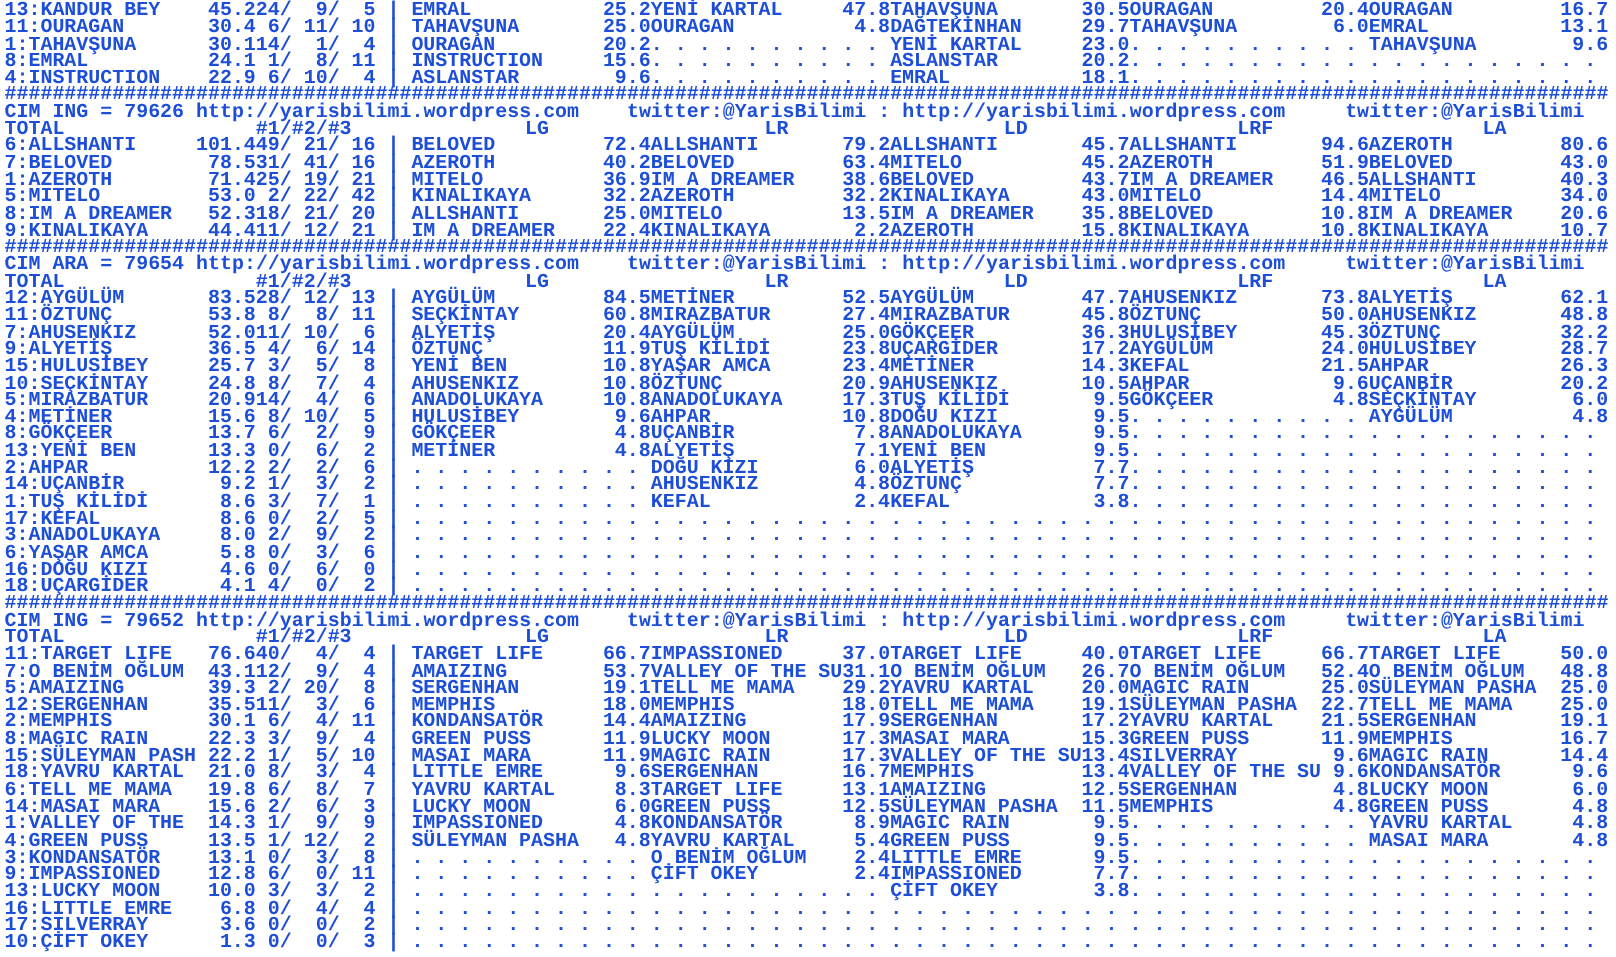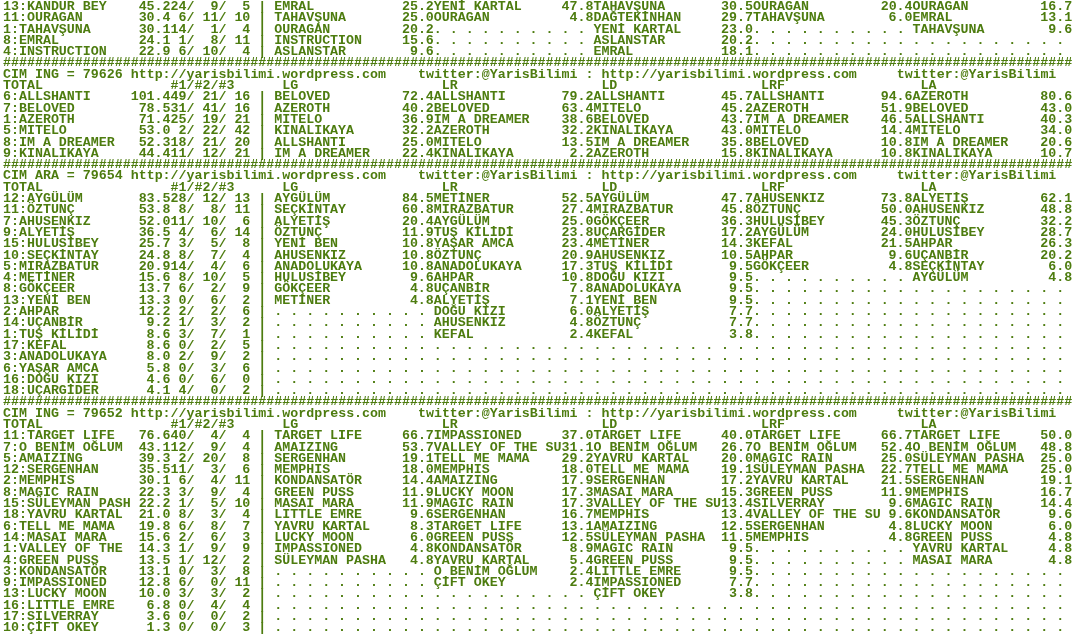--- a/index.html
+++ b/index.html
@@ -2,34 +2,34 @@
 <html><head>
 <meta charset="utf-8">
 <style>
   html,body{margin:0;padding:0;background:#ffffff;}
   body{width:1077px;height:638px;overflow:hidden;}
   .screen{
     font-family:"Liberation Mono","DejaVu Sans Mono",monospace;
     font-weight:bold;
     font-size:13.3px;
     line-height:11.3px;
-    color:#4d7c0f;
+    color:#1d4ed8;
     white-space:pre;
     padding:1px 0 0 3px;
   }
   .line{height:11.3px;white-space:pre;}
   .c{display:inline-block;vertical-align:top;white-space:pre;box-sizing:border-box;overflow:visible;}
   .lit{white-space:pre;}
   .w-name{width:16ch;text-align:left;}
   .w-total{width:5ch;text-align:right;}
   .w-places{width:10ch;text-align:left;}
   .w-p1{width:2ch;text-align:right;}
   .w-p23{width:3ch;text-align:right;}
   .w-sep{width:3ch;text-align:center;}
   .w-pair{width:20ch;text-align:left;}
   .w-pname{width:16ch;text-align:left;}
   .w-pval{width:4ch;text-align:right;}
-  .hdr-ind{padding-left:1ch;}
+  .hdr-ind{padding-left:1ch;text-align:center;}
 </style>
 </head>
 <body>
 
 <div class="screen" id="screen"><div class="line"><span class="c w-name"><span class="lit">13</span><span class="lit">:</span><span class="lit">KANDUR BEY</span></span><span class="c w-total">45.2</span><span class="c w-places"><span class="c w-p1">24</span><span class="lit">/</span><span class="c w-p23">9</span><span class="lit">/</span><span class="c w-p23">5</span></span><span class="c w-sep">|</span><span class="c w-pair"><span class="c w-pname">EMRAL</span><span class="c w-pval">25.2</span></span><span class="c w-pair"><span class="c w-pname">YENİ KARTAL</span><span class="c w-pval">47.8</span></span><span class="c w-pair"><span class="c w-pname">TAHAVŞUNA</span><span class="c w-pval">30.5</span></span><span class="c w-pair"><span class="c w-pname">OURAGAN</span><span class="c w-pval">20.4</span></span><span class="c w-pair"><span class="c w-pname">OURAGAN</span><span class="c w-pval">16.7</span></span></div><div class="line"><span class="c w-name"><span class="lit">11</span><span class="lit">:</span><span class="lit">OURAGAN</span></span><span class="c w-total">30.4</span><span class="c w-places"><span class="c w-p1">6</span><span class="lit">/</span><span class="c w-p23">11</span><span class="lit">/</span><span class="c w-p23">10</span></span><span class="c w-sep">|</span><span class="c w-pair"><span class="c w-pname">TAHAVŞUNA</span><span class="c w-pval">25.0</span></span><span class="c w-pair"><span class="c w-pname">OURAGAN</span><span class="c w-pval">4.8</span></span><span class="c w-pair"><span class="c w-pname">DAĞTEKİNHAN</span><span class="c w-pval">29.7</span></span><span class="c w-pair"><span class="c w-pname">TAHAVŞUNA</span><span class="c w-pval">6.0</span></span><span class="c w-pair"><span class="c w-pname">EMRAL</span><span class="c w-pval">13.1</span></span></div><div class="line"><span class="c w-name"><span class="lit">1</span><span class="lit">:</span><span class="lit">TAHAVŞUNA</span></span><span class="c w-total">30.1</span><span class="c w-places"><span class="c w-p1">14</span><span class="lit">/</span><span class="c w-p23">1</span><span class="lit">/</span><span class="c w-p23">4</span></span><span class="c w-sep">|</span><span class="c w-pair"><span class="c w-pname">OURAGAN</span><span class="c w-pval">20.2</span></span><span class="c w-pair"><span class="lit">. . . . . . . . . .</span></span><span class="c w-pair"><span class="c w-pname">YENİ KARTAL</span><span class="c w-pval">23.0</span></span><span class="c w-pair"><span class="lit">. . . . . . . . . .</span></span><span class="c w-pair"><span class="c w-pname">TAHAVŞUNA</span><span class="c w-pval">9.6</span></span></div><div class="line"><span class="c w-name"><span class="lit">8</span><span class="lit">:</span><span class="lit">EMRAL</span></span><span class="c w-total">24.1</span><span class="c w-places"><span class="c w-p1">1</span><span class="lit">/</span><span class="c w-p23">8</span><span class="lit">/</span><span class="c w-p23">11</span></span><span class="c w-sep">|</span><span class="c w-pair"><span class="c w-pname">INSTRUCTION</span><span class="c w-pval">15.6</span></span><span class="c w-pair"><span class="lit">. . . . . . . . . .</span></span><span class="c w-pair"><span class="c w-pname">ASLANSTAR</span><span class="c w-pval">20.2</span></span><span class="c w-pair"><span class="lit">. . . . . . . . . .</span></span><span class="c w-pair"><span class="lit">. . . . . . . . . .</span></span></div><div class="line"><span class="c w-name"><span class="lit">4</span><span class="lit">:</span><span class="lit">INSTRUCTION</span></span><span class="c w-total">22.9</span><span class="c w-places"><span class="c w-p1">6</span><span class="lit">/</span><span class="c w-p23">10</span><span class="lit">/</span><span class="c w-p23">4</span></span><span class="c w-sep">|</span><span class="c w-pair"><span class="c w-pname">ASLANSTAR</span><span class="c w-pval">9.6</span></span><span class="c w-pair"><span class="lit">. . . . . . . . . .</span></span><span class="c w-pair"><span class="c w-pname">EMRAL</span><span class="c w-pval">18.1</span></span><span class="c w-pair"><span class="lit">. . . . . . . . . .</span></span><span class="c w-pair"><span class="lit">. . . . . . . . . .</span></span></div><div class="line"><span class="lit">######################################################################################################################################</span></div><div class="line"><span class="lit">CIM ING = 79626</span><span class="lit"> </span><span class="lit">http://yarisbilimi.wordpress.com</span><span class="lit">    </span><span class="lit">twitter:@YarisBilimi</span><span class="lit"> </span><span class="lit">:</span><span class="lit"> </span><span class="lit">http://yarisbilimi.wordpress.com</span><span class="lit">     </span><span class="lit">twitter:@YarisBilimi</span></div><div class="line"><span class="c w-name">TOTAL</span><span class="c w-total"></span><span class="c w-places">#1/#2/#3</span><span class="c w-sep"></span><span class="c w-pair hdr-ind">LG</span><span class="c w-pair hdr-ind">LR</span><span class="c w-pair hdr-ind">LD</span><span class="c w-pair hdr-ind">LRF</span><span class="c w-pair hdr-ind">LA</span></div><div class="line"><span class="c w-name"><span class="lit">6</span><span class="lit">:</span><span class="lit">ALLSHANTI</span></span><span class="c w-total">101.4</span><span class="c w-places"><span class="c w-p1">49</span><span class="lit">/</span><span class="c w-p23">21</span><span class="lit">/</span><span class="c w-p23">16</span></span><span class="c w-sep">|</span><span class="c w-pair"><span class="c w-pname">BELOVED</span><span class="c w-pval">72.4</span></span><span class="c w-pair"><span class="c w-pname">ALLSHANTI</span><span class="c w-pval">79.2</span></span><span class="c w-pair"><span class="c w-pname">ALLSHANTI</span><span class="c w-pval">45.7</span></span><span class="c w-pair"><span class="c w-pname">ALLSHANTI</span><span class="c w-pval">94.6</span></span><span class="c w-pair"><span class="c w-pname">AZEROTH</span><span class="c w-pval">80.6</span></span></div><div class="line"><span class="c w-name"><span class="lit">7</span><span class="lit">:</span><span class="lit">BELOVED</span></span><span class="c w-total">78.5</span><span class="c w-places"><span class="c w-p1">31</span><span class="lit">/</span><span class="c w-p23">41</span><span class="lit">/</span><span class="c w-p23">16</span></span><span class="c w-sep">|</span><span class="c w-pair"><span class="c w-pname">AZEROTH</span><span class="c w-pval">40.2</span></span><span class="c w-pair"><span class="c w-pname">BELOVED</span><span class="c w-pval">63.4</span></span><span class="c w-pair"><span class="c w-pname">MITELO</span><span class="c w-pval">45.2</span></span><span class="c w-pair"><span class="c w-pname">AZEROTH</span><span class="c w-pval">51.9</span></span><span class="c w-pair"><span class="c w-pname">BELOVED</span><span class="c w-pval">43.0</span></span></div><div class="line"><span class="c w-name"><span class="lit">1</span><span class="lit">:</span><span class="lit">AZEROTH</span></span><span class="c w-total">71.4</span><span class="c w-places"><span class="c w-p1">25</span><span class="lit">/</span><span class="c w-p23">19</span><span class="lit">/</span><span class="c w-p23">21</span></span><span class="c w-sep">|</span><span class="c w-pair"><span class="c w-pname">MITELO</span><span class="c w-pval">36.9</span></span><span class="c w-pair"><span class="c w-pname">IM A DREAMER</span><span class="c w-pval">38.6</span></span><span class="c w-pair"><span class="c w-pname">BELOVED</span><span class="c w-pval">43.7</span></span><span class="c w-pair"><span class="c w-pname">IM A DREAMER</span><span class="c w-pval">46.5</span></span><span class="c w-pair"><span class="c w-pname">ALLSHANTI</span><span class="c w-pval">40.3</span></span></div><div class="line"><span class="c w-name"><span class="lit">5</span><span class="lit">:</span><span class="lit">MITELO</span></span><span class="c w-total">53.0</span><span class="c w-places"><span class="c w-p1">2</span><span class="lit">/</span><span class="c w-p23">22</span><span class="lit">/</span><span class="c w-p23">42</span></span><span class="c w-sep">|</span><span class="c w-pair"><span class="c w-pname">KINALIKAYA</span><span class="c w-pval">32.2</span></span><span class="c w-pair"><span class="c w-pname">AZEROTH</span><span class="c w-pval">32.2</span></span><span class="c w-pair"><span class="c w-pname">KINALIKAYA</span><span class="c w-pval">43.0</span></span><span class="c w-pair"><span class="c w-pname">MITELO</span><span class="c w-pval">14.4</span></span><span class="c w-pair"><span class="c w-pname">MITELO</span><span class="c w-pval">34.0</span></span></div><div class="line"><span class="c w-name"><span class="lit">8</span><span class="lit">:</span><span class="lit">IM A DREAMER</span></span><span class="c w-total">52.3</span><span class="c w-places"><span class="c w-p1">18</span><span class="lit">/</span><span class="c w-p23">21</span><span class="lit">/</span><span class="c w-p23">20</span></span><span class="c w-sep">|</span><span class="c w-pair"><span class="c w-pname">ALLSHANTI</span><span class="c w-pval">25.0</span></span><span class="c w-pair"><span class="c w-pname">MITELO</span><span class="c w-pval">13.5</span></span><span class="c w-pair"><span class="c w-pname">IM A DREAMER</span><span class="c w-pval">35.8</span></span><span class="c w-pair"><span class="c w-pname">BELOVED</span><span class="c w-pval">10.8</span></span><span class="c w-pair"><span class="c w-pname">IM A DREAMER</span><span class="c w-pval">20.6</span></span></div><div class="line"><span class="c w-name"><span class="lit">9</span><span class="lit">:</span><span class="lit">KINALIKAYA</span></span><span class="c w-total">44.4</span><span class="c w-places"><span class="c w-p1">11</span><span class="lit">/</span><span class="c w-p23">12</span><span class="lit">/</span><span class="c w-p23">21</span></span><span class="c w-sep">|</span><span class="c w-pair"><span class="c w-pname">IM A DREAMER</span><span class="c w-pval">22.4</span></span><span class="c w-pair"><span class="c w-pname">KINALIKAYA</span><span class="c w-pval">2.2</span></span><span class="c w-pair"><span class="c w-pname">AZEROTH</span><span class="c w-pval">15.8</span></span><span class="c w-pair"><span class="c w-pname">KINALIKAYA</span><span class="c w-pval">10.8</span></span><span class="c w-pair"><span class="c w-pname">KINALIKAYA</span><span class="c w-pval">10.7</span></span></div><div class="line"><span class="lit">######################################################################################################################################</span></div><div class="line"><span class="lit">CIM ARA = 79654</span><span class="lit"> </span><span class="lit">http://yarisbilimi.wordpress.com</span><span class="lit">    </span><span class="lit">twitter:@YarisBilimi</span><span class="lit"> </span><span class="lit">:</span><span class="lit"> </span><span class="lit">http://yarisbilimi.wordpress.com</span><span class="lit">     </span><span class="lit">twitter:@YarisBilimi</span></div><div class="line"><span class="c w-name">TOTAL</span><span class="c w-total"></span><span class="c w-places">#1/#2/#3</span><span class="c w-sep"></span><span class="c w-pair hdr-ind">LG</span><span class="c w-pair hdr-ind">LR</span><span class="c w-pair hdr-ind">LD</span><span class="c w-pair hdr-ind">LRF</span><span class="c w-pair hdr-ind">LA</span></div><div class="line"><span class="c w-name"><span class="lit">12</span><span class="lit">:</span><span class="lit">AYGÜLÜM</span></span><span class="c w-total">83.5</span><span class="c w-places"><span class="c w-p1">28</span><span class="lit">/</span><span class="c w-p23">12</span><span class="lit">/</span><span class="c w-p23">13</span></span><span class="c w-sep">|</span><span class="c w-pair"><span class="c w-pname">AYGÜLÜM</span><span class="c w-pval">84.5</span></span><span class="c w-pair"><span class="c w-pname">METİNER</span><span class="c w-pval">52.5</span></span><span class="c w-pair"><span class="c w-pname">AYGÜLÜM</span><span class="c w-pval">47.7</span></span><span class="c w-pair"><span class="c w-pname">AHUSENKIZ</span><span class="c w-pval">73.8</span></span><span class="c w-pair"><span class="c w-pname">ALYETİŞ</span><span class="c w-pval">62.1</span></span></div><div class="line"><span class="c w-name"><span class="lit">11</span><span class="lit">:</span><span class="lit">ÖZTUNÇ</span></span><span class="c w-total">53.8</span><span class="c w-places"><span class="c w-p1">8</span><span class="lit">/</span><span class="c w-p23">8</span><span class="lit">/</span><span class="c w-p23">11</span></span><span class="c w-sep">|</span><span class="c w-pair"><span class="c w-pname">SEÇKİNTAY</span><span class="c w-pval">60.8</span></span><span class="c w-pair"><span class="c w-pname">MIRAZBATUR</span><span class="c w-pval">27.4</span></span><span class="c w-pair"><span class="c w-pname">MIRAZBATUR</span><span class="c w-pval">45.8</span></span><span class="c w-pair"><span class="c w-pname">ÖZTUNÇ</span><span class="c w-pval">50.0</span></span><span class="c w-pair"><span class="c w-pname">AHUSENKIZ</span><span class="c w-pval">48.8</span></span></div><div class="line"><span class="c w-name"><span class="lit">7</span><span class="lit">:</span><span class="lit">AHUSENKIZ</span></span><span class="c w-total">52.0</span><span class="c w-places"><span class="c w-p1">11</span><span class="lit">/</span><span class="c w-p23">10</span><span class="lit">/</span><span class="c w-p23">6</span></span><span class="c w-sep">|</span><span class="c w-pair"><span class="c w-pname">ALYETİŞ</span><span class="c w-pval">20.4</span></span><span class="c w-pair"><span class="c w-pname">AYGÜLÜM</span><span class="c w-pval">25.0</span></span><span class="c w-pair"><span class="c w-pname">GÖKÇEER</span><span class="c w-pval">36.3</span></span><span class="c w-pair"><span class="c w-pname">HULUSİBEY</span><span class="c w-pval">45.3</span></span><span class="c w-pair"><span class="c w-pname">ÖZTUNÇ</span><span class="c w-pval">32.2</span></span></div><div class="line"><span class="c w-name"><span class="lit">9</span><span class="lit">:</span><span class="lit">ALYETİŞ</span></span><span class="c w-total">36.5</span><span class="c w-places"><span class="c w-p1">4</span><span class="lit">/</span><span class="c w-p23">6</span><span class="lit">/</span><span class="c w-p23">14</span></span><span class="c w-sep">|</span><span class="c w-pair"><span class="c w-pname">ÖZTUNÇ</span><span class="c w-pval">11.9</span></span><span class="c w-pair"><span class="c w-pname">TUŞ KİLİDİ</span><span class="c w-pval">23.8</span></span><span class="c w-pair"><span class="c w-pname">UÇARGİDER</span><span class="c w-pval">17.2</span></span><span class="c w-pair"><span class="c w-pname">AYGÜLÜM</span><span class="c w-pval">24.0</span></span><span class="c w-pair"><span class="c w-pname">HULUSİBEY</span><span class="c w-pval">28.7</span></span></div><div class="line"><span class="c w-name"><span class="lit">15</span><span class="lit">:</span><span class="lit">HULUSİBEY</span></span><span class="c w-total">25.7</span><span class="c w-places"><span class="c w-p1">3</span><span class="lit">/</span><span class="c w-p23">5</span><span class="lit">/</span><span class="c w-p23">8</span></span><span class="c w-sep">|</span><span class="c w-pair"><span class="c w-pname">YENİ BEN</span><span class="c w-pval">10.8</span></span><span class="c w-pair"><span class="c w-pname">YAŞAR AMCA</span><span class="c w-pval">23.4</span></span><span class="c w-pair"><span class="c w-pname">METİNER</span><span class="c w-pval">14.3</span></span><span class="c w-pair"><span class="c w-pname">KEFAL</span><span class="c w-pval">21.5</span></span><span class="c w-pair"><span class="c w-pname">AHPAR</span><span class="c w-pval">26.3</span></span></div><div class="line"><span class="c w-name"><span class="lit">10</span><span class="lit">:</span><span class="lit">SEÇKİNTAY</span></span><span class="c w-total">24.8</span><span class="c w-places"><span class="c w-p1">8</span><span class="lit">/</span><span class="c w-p23">7</span><span class="lit">/</span><span class="c w-p23">4</span></span><span class="c w-sep">|</span><span class="c w-pair"><span class="c w-pname">AHUSENKIZ</span><span class="c w-pval">10.8</span></span><span class="c w-pair"><span class="c w-pname">ÖZTUNÇ</span><span class="c w-pval">20.9</span></span><span class="c w-pair"><span class="c w-pname">AHUSENKIZ</span><span class="c w-pval">10.5</span></span><span class="c w-pair"><span class="c w-pname">AHPAR</span><span class="c w-pval">9.6</span></span><span class="c w-pair"><span class="c w-pname">UÇANBİR</span><span class="c w-pval">20.2</span></span></div><div class="line"><span class="c w-name"><span class="lit">5</span><span class="lit">:</span><span class="lit">MIRAZBATUR</span></span><span class="c w-total">20.9</span><span class="c w-places"><span class="c w-p1">14</span><span class="lit">/</span><span class="c w-p23">4</span><span class="lit">/</span><span class="c w-p23">6</span></span><span class="c w-sep">|</span><span class="c w-pair"><span class="c w-pname">ANADOLUKAYA</span><span class="c w-pval">10.8</span></span><span class="c w-pair"><span class="c w-pname">ANADOLUKAYA</span><span class="c w-pval">17.3</span></span><span class="c w-pair"><span class="c w-pname">TUŞ KİLİDİ</span><span class="c w-pval">9.5</span></span><span class="c w-pair"><span class="c w-pname">GÖKÇEER</span><span class="c w-pval">4.8</span></span><span class="c w-pair"><span class="c w-pname">SEÇKİNTAY</span><span class="c w-pval">6.0</span></span></div><div class="line"><span class="c w-name"><span class="lit">4</span><span class="lit">:</span><span class="lit">METİNER</span></span><span class="c w-total">15.6</span><span class="c w-places"><span class="c w-p1">8</span><span class="lit">/</span><span class="c w-p23">10</span><span class="lit">/</span><span class="c w-p23">5</span></span><span class="c w-sep">|</span><span class="c w-pair"><span class="c w-pname">HULUSİBEY</span><span class="c w-pval">9.6</span></span><span class="c w-pair"><span class="c w-pname">AHPAR</span><span class="c w-pval">10.8</span></span><span class="c w-pair"><span class="c w-pname">DOĞU KIZI</span><span class="c w-pval">9.5</span></span><span class="c w-pair"><span class="lit">. . . . . . . . . .</span></span><span class="c w-pair"><span class="c w-pname">AYGÜLÜM</span><span class="c w-pval">4.8</span></span></div><div class="line"><span class="c w-name"><span class="lit">8</span><span class="lit">:</span><span class="lit">GÖKÇEER</span></span><span class="c w-total">13.7</span><span class="c w-places"><span class="c w-p1">6</span><span class="lit">/</span><span class="c w-p23">2</span><span class="lit">/</span><span class="c w-p23">9</span></span><span class="c w-sep">|</span><span class="c w-pair"><span class="c w-pname">GÖKÇEER</span><span class="c w-pval">4.8</span></span><span class="c w-pair"><span class="c w-pname">UÇANBİR</span><span class="c w-pval">7.8</span></span><span class="c w-pair"><span class="c w-pname">ANADOLUKAYA</span><span class="c w-pval">9.5</span></span><span class="c w-pair"><span class="lit">. . . . . . . . . .</span></span><span class="c w-pair"><span class="lit">. . . . . . . . . .</span></span></div><div class="line"><span class="c w-name"><span class="lit">13</span><span class="lit">:</span><span class="lit">YENİ BEN</span></span><span class="c w-total">13.3</span><span class="c w-places"><span class="c w-p1">0</span><span class="lit">/</span><span class="c w-p23">6</span><span class="lit">/</span><span class="c w-p23">2</span></span><span class="c w-sep">|</span><span class="c w-pair"><span class="c w-pname">METİNER</span><span class="c w-pval">4.8</span></span><span class="c w-pair"><span class="c w-pname">ALYETİŞ</span><span class="c w-pval">7.1</span></span><span class="c w-pair"><span class="c w-pname">YENİ BEN</span><span class="c w-pval">9.5</span></span><span class="c w-pair"><span class="lit">. . . . . . . . . .</span></span><span class="c w-pair"><span class="lit">. . . . . . . . . .</span></span></div><div class="line"><span class="c w-name"><span class="lit">2</span><span class="lit">:</span><span class="lit">AHPAR</span></span><span class="c w-total">12.2</span><span class="c w-places"><span class="c w-p1">2</span><span class="lit">/</span><span class="c w-p23">2</span><span class="lit">/</span><span class="c w-p23">6</span></span><span class="c w-sep">|</span><span class="c w-pair"><span class="lit">. . . . . . . . . .</span></span><span class="c w-pair"><span class="c w-pname">DOĞU KIZI</span><span class="c w-pval">6.0</span></span><span class="c w-pair"><span class="c w-pname">ALYETİŞ</span><span class="c w-pval">7.7</span></span><span class="c w-pair"><span class="lit">. . . . . . . . . .</span></span><span class="c w-pair"><span class="lit">. . . . . . . . . .</span></span></div><div class="line"><span class="c w-name"><span class="lit">14</span><span class="lit">:</span><span class="lit">UÇANBİR</span></span><span class="c w-total">9.2</span><span class="c w-places"><span class="c w-p1">1</span><span class="lit">/</span><span class="c w-p23">3</span><span class="lit">/</span><span class="c w-p23">2</span></span><span class="c w-sep">|</span><span class="c w-pair"><span class="lit">. . . . . . . . . .</span></span><span class="c w-pair"><span class="c w-pname">AHUSENKIZ</span><span class="c w-pval">4.8</span></span><span class="c w-pair"><span class="c w-pname">ÖZTUNÇ</span><span class="c w-pval">7.7</span></span><span class="c w-pair"><span class="lit">. . . . . . . . . .</span></span><span class="c w-pair"><span class="lit">. . . . . . . . . .</span></span></div><div class="line"><span class="c w-name"><span class="lit">1</span><span class="lit">:</span><span class="lit">TUŞ KİLİDİ</span></span><span class="c w-total">8.6</span><span class="c w-places"><span class="c w-p1">3</span><span class="lit">/</span><span class="c w-p23">7</span><span class="lit">/</span><span class="c w-p23">1</span></span><span class="c w-sep">|</span><span class="c w-pair"><span class="lit">. . . . . . . . . .</span></span><span class="c w-pair"><span class="c w-pname">KEFAL</span><span class="c w-pval">2.4</span></span><span class="c w-pair"><span class="c w-pname">KEFAL</span><span class="c w-pval">3.8</span></span><span class="c w-pair"><span class="lit">. . . . . . . . . .</span></span><span class="c w-pair"><span class="lit">. . . . . . . . . .</span></span></div><div class="line"><span class="c w-name"><span class="lit">17</span><span class="lit">:</span><span class="lit">KEFAL</span></span><span class="c w-total">8.6</span><span class="c w-places"><span class="c w-p1">0</span><span class="lit">/</span><span class="c w-p23">2</span><span class="lit">/</span><span class="c w-p23">5</span></span><span class="c w-sep">|</span><span class="c w-pair"><span class="lit">. . . . . . . . . .</span></span><span class="c w-pair"><span class="lit">. . . . . . . . . .</span></span><span class="c w-pair"><span class="lit">. . . . . . . . . .</span></span><span class="c w-pair"><span class="lit">. . . . . . . . . .</span></span><span class="c w-pair"><span class="lit">. . . . . . . . . .</span></span></div><div class="line"><span class="c w-name"><span class="lit">3</span><span class="lit">:</span><span class="lit">ANADOLUKAYA</span></span><span class="c w-total">8.0</span><span class="c w-places"><span class="c w-p1">2</span><span class="lit">/</span><span class="c w-p23">9</span><span class="lit">/</span><span class="c w-p23">2</span></span><span class="c w-sep">|</span><span class="c w-pair"><span class="lit">. . . . . . . . . .</span></span><span class="c w-pair"><span class="lit">. . . . . . . . . .</span></span><span class="c w-pair"><span class="lit">. . . . . . . . . .</span></span><span class="c w-pair"><span class="lit">. . . . . . . . . .</span></span><span class="c w-pair"><span class="lit">. . . . . . . . . .</span></span></div><div class="line"><span class="c w-name"><span class="lit">6</span><span class="lit">:</span><span class="lit">YAŞAR AMCA</span></span><span class="c w-total">5.8</span><span class="c w-places"><span class="c w-p1">0</span><span class="lit">/</span><span class="c w-p23">3</span><span class="lit">/</span><span class="c w-p23">6</span></span><span class="c w-sep">|</span><span class="c w-pair"><span class="lit">. . . . . . . . . .</span></span><span class="c w-pair"><span class="lit">. . . . . . . . . .</span></span><span class="c w-pair"><span class="lit">. . . . . . . . . .</span></span><span class="c w-pair"><span class="lit">. . . . . . . . . .</span></span><span class="c w-pair"><span class="lit">. . . . . . . . . .</span></span></div><div class="line"><span class="c w-name"><span class="lit">16</span><span class="lit">:</span><span class="lit">DOĞU KIZI</span></span><span class="c w-total">4.6</span><span class="c w-places"><span class="c w-p1">0</span><span class="lit">/</span><span class="c w-p23">6</span><span class="lit">/</span><span class="c w-p23">0</span></span><span class="c w-sep">|</span><span class="c w-pair"><span class="lit">. . . . . . . . . .</span></span><span class="c w-pair"><span class="lit">. . . . . . . . . .</span></span><span class="c w-pair"><span class="lit">. . . . . . . . . .</span></span><span class="c w-pair"><span class="lit">. . . . . . . . . .</span></span><span class="c w-pair"><span class="lit">. . . . . . . . . .</span></span></div><div class="line"><span class="c w-name"><span class="lit">18</span><span class="lit">:</span><span class="lit">UÇARGİDER</span></span><span class="c w-total">4.1</span><span class="c w-places"><span class="c w-p1">4</span><span class="lit">/</span><span class="c w-p23">0</span><span class="lit">/</span><span class="c w-p23">2</span></span><span class="c w-sep">|</span><span class="c w-pair"><span class="lit">. . . . . . . . . .</span></span><span class="c w-pair"><span class="lit">. . . . . . . . . .</span></span><span class="c w-pair"><span class="lit">. . . . . . . . . .</span></span><span class="c w-pair"><span class="lit">. . . . . . . . . .</span></span><span class="c w-pair"><span class="lit">. . . . . . . . . .</span></span></div><div class="line"><span class="lit">######################################################################################################################################</span></div><div class="line"><span class="lit">CIM ING = 79652</span><span class="lit"> </span><span class="lit">http://yarisbilimi.wordpress.com</span><span class="lit">    </span><span class="lit">twitter:@YarisBilimi</span><span class="lit"> </span><span class="lit">:</span><span class="lit"> </span><span class="lit">http://yarisbilimi.wordpress.com</span><span class="lit">     </span><span class="lit">twitter:@YarisBilimi</span></div><div class="line"><span class="c w-name">TOTAL</span><span class="c w-total"></span><span class="c w-places">#1/#2/#3</span><span class="c w-sep"></span><span class="c w-pair hdr-ind">LG</span><span class="c w-pair hdr-ind">LR</span><span class="c w-pair hdr-ind">LD</span><span class="c w-pair hdr-ind">LRF</span><span class="c w-pair hdr-ind">LA</span></div><div class="line"><span class="c w-name"><span class="lit">11</span><span class="lit">:</span><span class="lit">TARGET LIFE</span></span><span class="c w-total">76.6</span><span class="c w-places"><span class="c w-p1">40</span><span class="lit">/</span><span class="c w-p23">4</span><span class="lit">/</span><span class="c w-p23">4</span></span><span class="c w-sep">|</span><span class="c w-pair"><span class="c w-pname">TARGET LIFE</span><span class="c w-pval">66.7</span></span><span class="c w-pair"><span class="c w-pname">IMPASSIONED</span><span class="c w-pval">37.0</span></span><span class="c w-pair"><span class="c w-pname">TARGET LIFE</span><span class="c w-pval">40.0</span></span><span class="c w-pair"><span class="c w-pname">TARGET LIFE</span><span class="c w-pval">66.7</span></span><span class="c w-pair"><span class="c w-pname">TARGET LIFE</span><span class="c w-pval">50.0</span></span></div><div class="line"><span class="c w-name"><span class="lit">7</span><span class="lit">:</span><span class="lit">O BENİM OĞLUM</span></span><span class="c w-total">43.1</span><span class="c w-places"><span class="c w-p1">12</span><span class="lit">/</span><span class="c w-p23">9</span><span class="lit">/</span><span class="c w-p23">4</span></span><span class="c w-sep">|</span><span class="c w-pair"><span class="c w-pname">AMAIZING</span><span class="c w-pval">53.7</span></span><span class="c w-pair"><span class="c w-pname">VALLEY OF THE SU</span><span class="c w-pval">31.1</span></span><span class="c w-pair"><span class="c w-pname">O BENİM OĞLUM</span><span class="c w-pval">26.7</span></span><span class="c w-pair"><span class="c w-pname">O BENİM OĞLUM</span><span class="c w-pval">52.4</span></span><span class="c w-pair"><span class="c w-pname">O BENİM OĞLUM</span><span class="c w-pval">48.8</span></span></div><div class="line"><span class="c w-name"><span class="lit">5</span><span class="lit">:</span><span class="lit">AMAIZING</span></span><span class="c w-total">39.3</span><span class="c w-places"><span class="c w-p1">2</span><span class="lit">/</span><span class="c w-p23">20</span><span class="lit">/</span><span class="c w-p23">8</span></span><span class="c w-sep">|</span><span class="c w-pair"><span class="c w-pname">SERGENHAN</span><span class="c w-pval">19.1</span></span><span class="c w-pair"><span class="c w-pname">TELL ME MAMA</span><span class="c w-pval">29.2</span></span><span class="c w-pair"><span class="c w-pname">YAVRU KARTAL</span><span class="c w-pval">20.0</span></span><span class="c w-pair"><span class="c w-pname">MAGIC RAIN</span><span class="c w-pval">25.0</span></span><span class="c w-pair"><span class="c w-pname">SÜLEYMAN PASHA</span><span class="c w-pval">25.0</span></span></div><div class="line"><span class="c w-name"><span class="lit">12</span><span class="lit">:</span><span class="lit">SERGENHAN</span></span><span class="c w-total">35.5</span><span class="c w-places"><span class="c w-p1">11</span><span class="lit">/</span><span class="c w-p23">3</span><span class="lit">/</span><span class="c w-p23">6</span></span><span class="c w-sep">|</span><span class="c w-pair"><span class="c w-pname">MEMPHIS</span><span class="c w-pval">18.0</span></span><span class="c w-pair"><span class="c w-pname">MEMPHIS</span><span class="c w-pval">18.0</span></span><span class="c w-pair"><span class="c w-pname">TELL ME MAMA</span><span class="c w-pval">19.1</span></span><span class="c w-pair"><span class="c w-pname">SÜLEYMAN PASHA</span><span class="c w-pval">22.7</span></span><span class="c w-pair"><span class="c w-pname">TELL ME MAMA</span><span class="c w-pval">25.0</span></span></div><div class="line"><span class="c w-name"><span class="lit">2</span><span class="lit">:</span><span class="lit">MEMPHIS</span></span><span class="c w-total">30.1</span><span class="c w-places"><span class="c w-p1">6</span><span class="lit">/</span><span class="c w-p23">4</span><span class="lit">/</span><span class="c w-p23">11</span></span><span class="c w-sep">|</span><span class="c w-pair"><span class="c w-pname">KONDANSATÖR</span><span class="c w-pval">14.4</span></span><span class="c w-pair"><span class="c w-pname">AMAIZING</span><span class="c w-pval">17.9</span></span><span class="c w-pair"><span class="c w-pname">SERGENHAN</span><span class="c w-pval">17.2</span></span><span class="c w-pair"><span class="c w-pname">YAVRU KARTAL</span><span class="c w-pval">21.5</span></span><span class="c w-pair"><span class="c w-pname">SERGENHAN</span><span class="c w-pval">19.1</span></span></div><div class="line"><span class="c w-name"><span class="lit">8</span><span class="lit">:</span><span class="lit">MAGIC RAIN</span></span><span class="c w-total">22.3</span><span class="c w-places"><span class="c w-p1">3</span><span class="lit">/</span><span class="c w-p23">9</span><span class="lit">/</span><span class="c w-p23">4</span></span><span class="c w-sep">|</span><span class="c w-pair"><span class="c w-pname">GREEN PUSS</span><span class="c w-pval">11.9</span></span><span class="c w-pair"><span class="c w-pname">LUCKY MOON</span><span class="c w-pval">17.3</span></span><span class="c w-pair"><span class="c w-pname">MASAI MARA</span><span class="c w-pval">15.3</span></span><span class="c w-pair"><span class="c w-pname">GREEN PUSS</span><span class="c w-pval">11.9</span></span><span class="c w-pair"><span class="c w-pname">MEMPHIS</span><span class="c w-pval">16.7</span></span></div><div class="line"><span class="c w-name"><span class="lit">15</span><span class="lit">:</span><span class="lit">SÜLEYMAN PASH</span></span><span class="c w-total">22.2</span><span class="c w-places"><span class="c w-p1">1</span><span class="lit">/</span><span class="c w-p23">5</span><span class="lit">/</span><span class="c w-p23">10</span></span><span class="c w-sep">|</span><span class="c w-pair"><span class="c w-pname">MASAI MARA</span><span class="c w-pval">11.9</span></span><span class="c w-pair"><span class="c w-pname">MAGIC RAIN</span><span class="c w-pval">17.3</span></span><span class="c w-pair"><span class="c w-pname">VALLEY OF THE SU</span><span class="c w-pval">13.4</span></span><span class="c w-pair"><span class="c w-pname">SILVERRAY</span><span class="c w-pval">9.6</span></span><span class="c w-pair"><span class="c w-pname">MAGIC RAIN</span><span class="c w-pval">14.4</span></span></div><div class="line"><span class="c w-name"><span class="lit">18</span><span class="lit">:</span><span class="lit">YAVRU KARTAL</span></span><span class="c w-total">21.0</span><span class="c w-places"><span class="c w-p1">8</span><span class="lit">/</span><span class="c w-p23">3</span><span class="lit">/</span><span class="c w-p23">4</span></span><span class="c w-sep">|</span><span class="c w-pair"><span class="c w-pname">LITTLE EMRE</span><span class="c w-pval">9.6</span></span><span class="c w-pair"><span class="c w-pname">SERGENHAN</span><span class="c w-pval">16.7</span></span><span class="c w-pair"><span class="c w-pname">MEMPHIS</span><span class="c w-pval">13.4</span></span><span class="c w-pair"><span class="c w-pname">VALLEY OF THE SU</span><span class="c w-pval">9.6</span></span><span class="c w-pair"><span class="c w-pname">KONDANSATÖR</span><span class="c w-pval">9.6</span></span></div><div class="line"><span class="c w-name"><span class="lit">6</span><span class="lit">:</span><span class="lit">TELL ME MAMA</span></span><span class="c w-total">19.8</span><span class="c w-places"><span class="c w-p1">6</span><span class="lit">/</span><span class="c w-p23">8</span><span class="lit">/</span><span class="c w-p23">7</span></span><span class="c w-sep">|</span><span class="c w-pair"><span class="c w-pname">YAVRU KARTAL</span><span class="c w-pval">8.3</span></span><span class="c w-pair"><span class="c w-pname">TARGET LIFE</span><span class="c w-pval">13.1</span></span><span class="c w-pair"><span class="c w-pname">AMAIZING</span><span class="c w-pval">12.5</span></span><span class="c w-pair"><span class="c w-pname">SERGENHAN</span><span class="c w-pval">4.8</span></span><span class="c w-pair"><span class="c w-pname">LUCKY MOON</span><span class="c w-pval">6.0</span></span></div><div class="line"><span class="c w-name"><span class="lit">14</span><span class="lit">:</span><span class="lit">MASAI MARA</span></span><span class="c w-total">15.6</span><span class="c w-places"><span class="c w-p1">2</span><span class="lit">/</span><span class="c w-p23">6</span><span class="lit">/</span><span class="c w-p23">3</span></span><span class="c w-sep">|</span><span class="c w-pair"><span class="c w-pname">LUCKY MOON</span><span class="c w-pval">6.0</span></span><span class="c w-pair"><span class="c w-pname">GREEN PUSS</span><span class="c w-pval">12.5</span></span><span class="c w-pair"><span class="c w-pname">SÜLEYMAN PASHA</span><span class="c w-pval">11.5</span></span><span class="c w-pair"><span class="c w-pname">MEMPHIS</span><span class="c w-pval">4.8</span></span><span class="c w-pair"><span class="c w-pname">GREEN PUSS</span><span class="c w-pval">4.8</span></span></div><div class="line"><span class="c w-name"><span class="lit">1</span><span class="lit">:</span><span class="lit">VALLEY OF THE</span></span><span class="c w-total">14.3</span><span class="c w-places"><span class="c w-p1">1</span><span class="lit">/</span><span class="c w-p23">9</span><span class="lit">/</span><span class="c w-p23">9</span></span><span class="c w-sep">|</span><span class="c w-pair"><span class="c w-pname">IMPASSIONED</span><span class="c w-pval">4.8</span></span><span class="c w-pair"><span class="c w-pname">KONDANSATÖR</span><span class="c w-pval">8.9</span></span><span class="c w-pair"><span class="c w-pname">MAGIC RAIN</span><span class="c w-pval">9.5</span></span><span class="c w-pair"><span class="lit">. . . . . . . . . .</span></span><span class="c w-pair"><span class="c w-pname">YAVRU KARTAL</span><span class="c w-pval">4.8</span></span></div><div class="line"><span class="c w-name"><span class="lit">4</span><span class="lit">:</span><span class="lit">GREEN PUSS</span></span><span class="c w-total">13.5</span><span class="c w-places"><span class="c w-p1">1</span><span class="lit">/</span><span class="c w-p23">12</span><span class="lit">/</span><span class="c w-p23">2</span></span><span class="c w-sep">|</span><span class="c w-pair"><span class="c w-pname">SÜLEYMAN PASHA</span><span class="c w-pval">4.8</span></span><span class="c w-pair"><span class="c w-pname">YAVRU KARTAL</span><span class="c w-pval">5.4</span></span><span class="c w-pair"><span class="c w-pname">GREEN PUSS</span><span class="c w-pval">9.5</span></span><span class="c w-pair"><span class="lit">. . . . . . . . . .</span></span><span class="c w-pair"><span class="c w-pname">MASAI MARA</span><span class="c w-pval">4.8</span></span></div><div class="line"><span class="c w-name"><span class="lit">3</span><span class="lit">:</span><span class="lit">KONDANSATÖR</span></span><span class="c w-total">13.1</span><span class="c w-places"><span class="c w-p1">0</span><span class="lit">/</span><span class="c w-p23">3</span><span class="lit">/</span><span class="c w-p23">8</span></span><span class="c w-sep">|</span><span class="c w-pair"><span class="lit">. . . . . . . . . .</span></span><span class="c w-pair"><span class="c w-pname">O BENİM OĞLUM</span><span class="c w-pval">2.4</span></span><span class="c w-pair"><span class="c w-pname">LITTLE EMRE</span><span class="c w-pval">9.5</span></span><span class="c w-pair"><span class="lit">. . . . . . . . . .</span></span><span class="c w-pair"><span class="lit">. . . . . . . . . .</span></span></div><div class="line"><span class="c w-name"><span class="lit">9</span><span class="lit">:</span><span class="lit">IMPASSIONED</span></span><span class="c w-total">12.8</span><span class="c w-places"><span class="c w-p1">6</span><span class="lit">/</span><span class="c w-p23">0</span><span class="lit">/</span><span class="c w-p23">11</span></span><span class="c w-sep">|</span><span class="c w-pair"><span class="lit">. . . . . . . . . .</span></span><span class="c w-pair"><span class="c w-pname">ÇİFT OKEY</span><span class="c w-pval">2.4</span></span><span class="c w-pair"><span class="c w-pname">IMPASSIONED</span><span class="c w-pval">7.7</span></span><span class="c w-pair"><span class="lit">. . . . . . . . . .</span></span><span class="c w-pair"><span class="lit">. . . . . . . . . .</span></span></div><div class="line"><span class="c w-name"><span class="lit">13</span><span class="lit">:</span><span class="lit">LUCKY MOON</span></span><span class="c w-total">10.0</span><span class="c w-places"><span class="c w-p1">3</span><span class="lit">/</span><span class="c w-p23">3</span><span class="lit">/</span><span class="c w-p23">2</span></span><span class="c w-sep">|</span><span class="c w-pair"><span class="lit">. . . . . . . . . .</span></span><span class="c w-pair"><span class="lit">. . . . . . . . . .</span></span><span class="c w-pair"><span class="c w-pname">ÇİFT OKEY</span><span class="c w-pval">3.8</span></span><span class="c w-pair"><span class="lit">. . . . . . . . . .</span></span><span class="c w-pair"><span class="lit">. . . . . . . . . .</span></span></div><div class="line"><span class="c w-name"><span class="lit">16</span><span class="lit">:</span><span class="lit">LITTLE EMRE</span></span><span class="c w-total">6.8</span><span class="c w-places"><span class="c w-p1">0</span><span class="lit">/</span><span class="c w-p23">4</span><span class="lit">/</span><span class="c w-p23">4</span></span><span class="c w-sep">|</span><span class="c w-pair"><span class="lit">. . . . . . . . . .</span></span><span class="c w-pair"><span class="lit">. . . . . . . . . .</span></span><span class="c w-pair"><span class="lit">. . . . . . . . . .</span></span><span class="c w-pair"><span class="lit">. . . . . . . . . .</span></span><span class="c w-pair"><span class="lit">. . . . . . . . . .</span></span></div><div class="line"><span class="c w-name"><span class="lit">17</span><span class="lit">:</span><span class="lit">SILVERRAY</span></span><span class="c w-total">3.6</span><span class="c w-places"><span class="c w-p1">0</span><span class="lit">/</span><span class="c w-p23">0</span><span class="lit">/</span><span class="c w-p23">2</span></span><span class="c w-sep">|</span><span class="c w-pair"><span class="lit">. . . . . . . . . .</span></span><span class="c w-pair"><span class="lit">. . . . . . . . . .</span></span><span class="c w-pair"><span class="lit">. . . . . . . . . .</span></span><span class="c w-pair"><span class="lit">. . . . . . . . . .</span></span><span class="c w-pair"><span class="lit">. . . . . . . . . .</span></span></div><div class="line"><span class="c w-name"><span class="lit">10</span><span class="lit">:</span><span class="lit">ÇİFT OKEY</span></span><span class="c w-total">1.3</span><span class="c w-places"><span class="c w-p1">0</span><span class="lit">/</span><span class="c w-p23">0</span><span class="lit">/</span><span class="c w-p23">3</span></span><span class="c w-sep">|</span><span class="c w-pair"><span class="lit">. . . . . . . . . .</span></span><span class="c w-pair"><span class="lit">. . . . . . . . . .</span></span><span class="c w-pair"><span class="lit">. . . . . . . . . .</span></span><span class="c w-pair"><span class="lit">. . . . . . . . . .</span></span><span class="c w-pair"><span class="lit">. . . . . . . . . .</span></span></div></div>
 
 </body></html>

